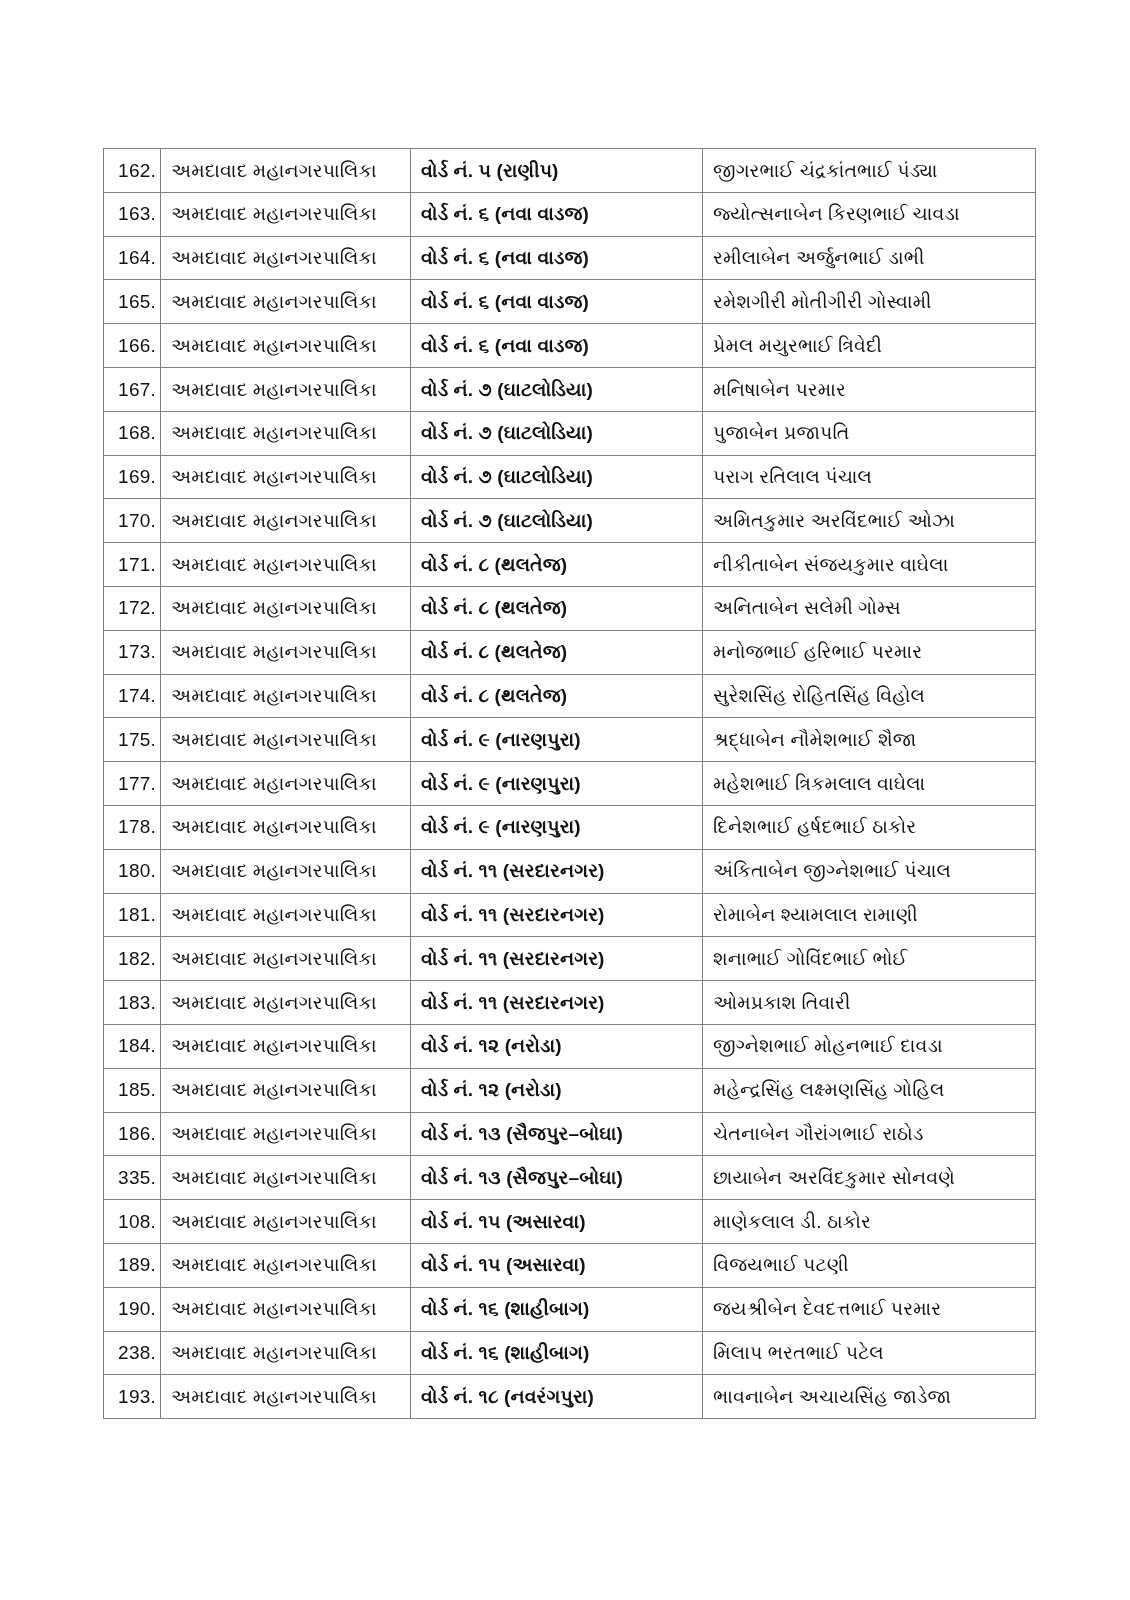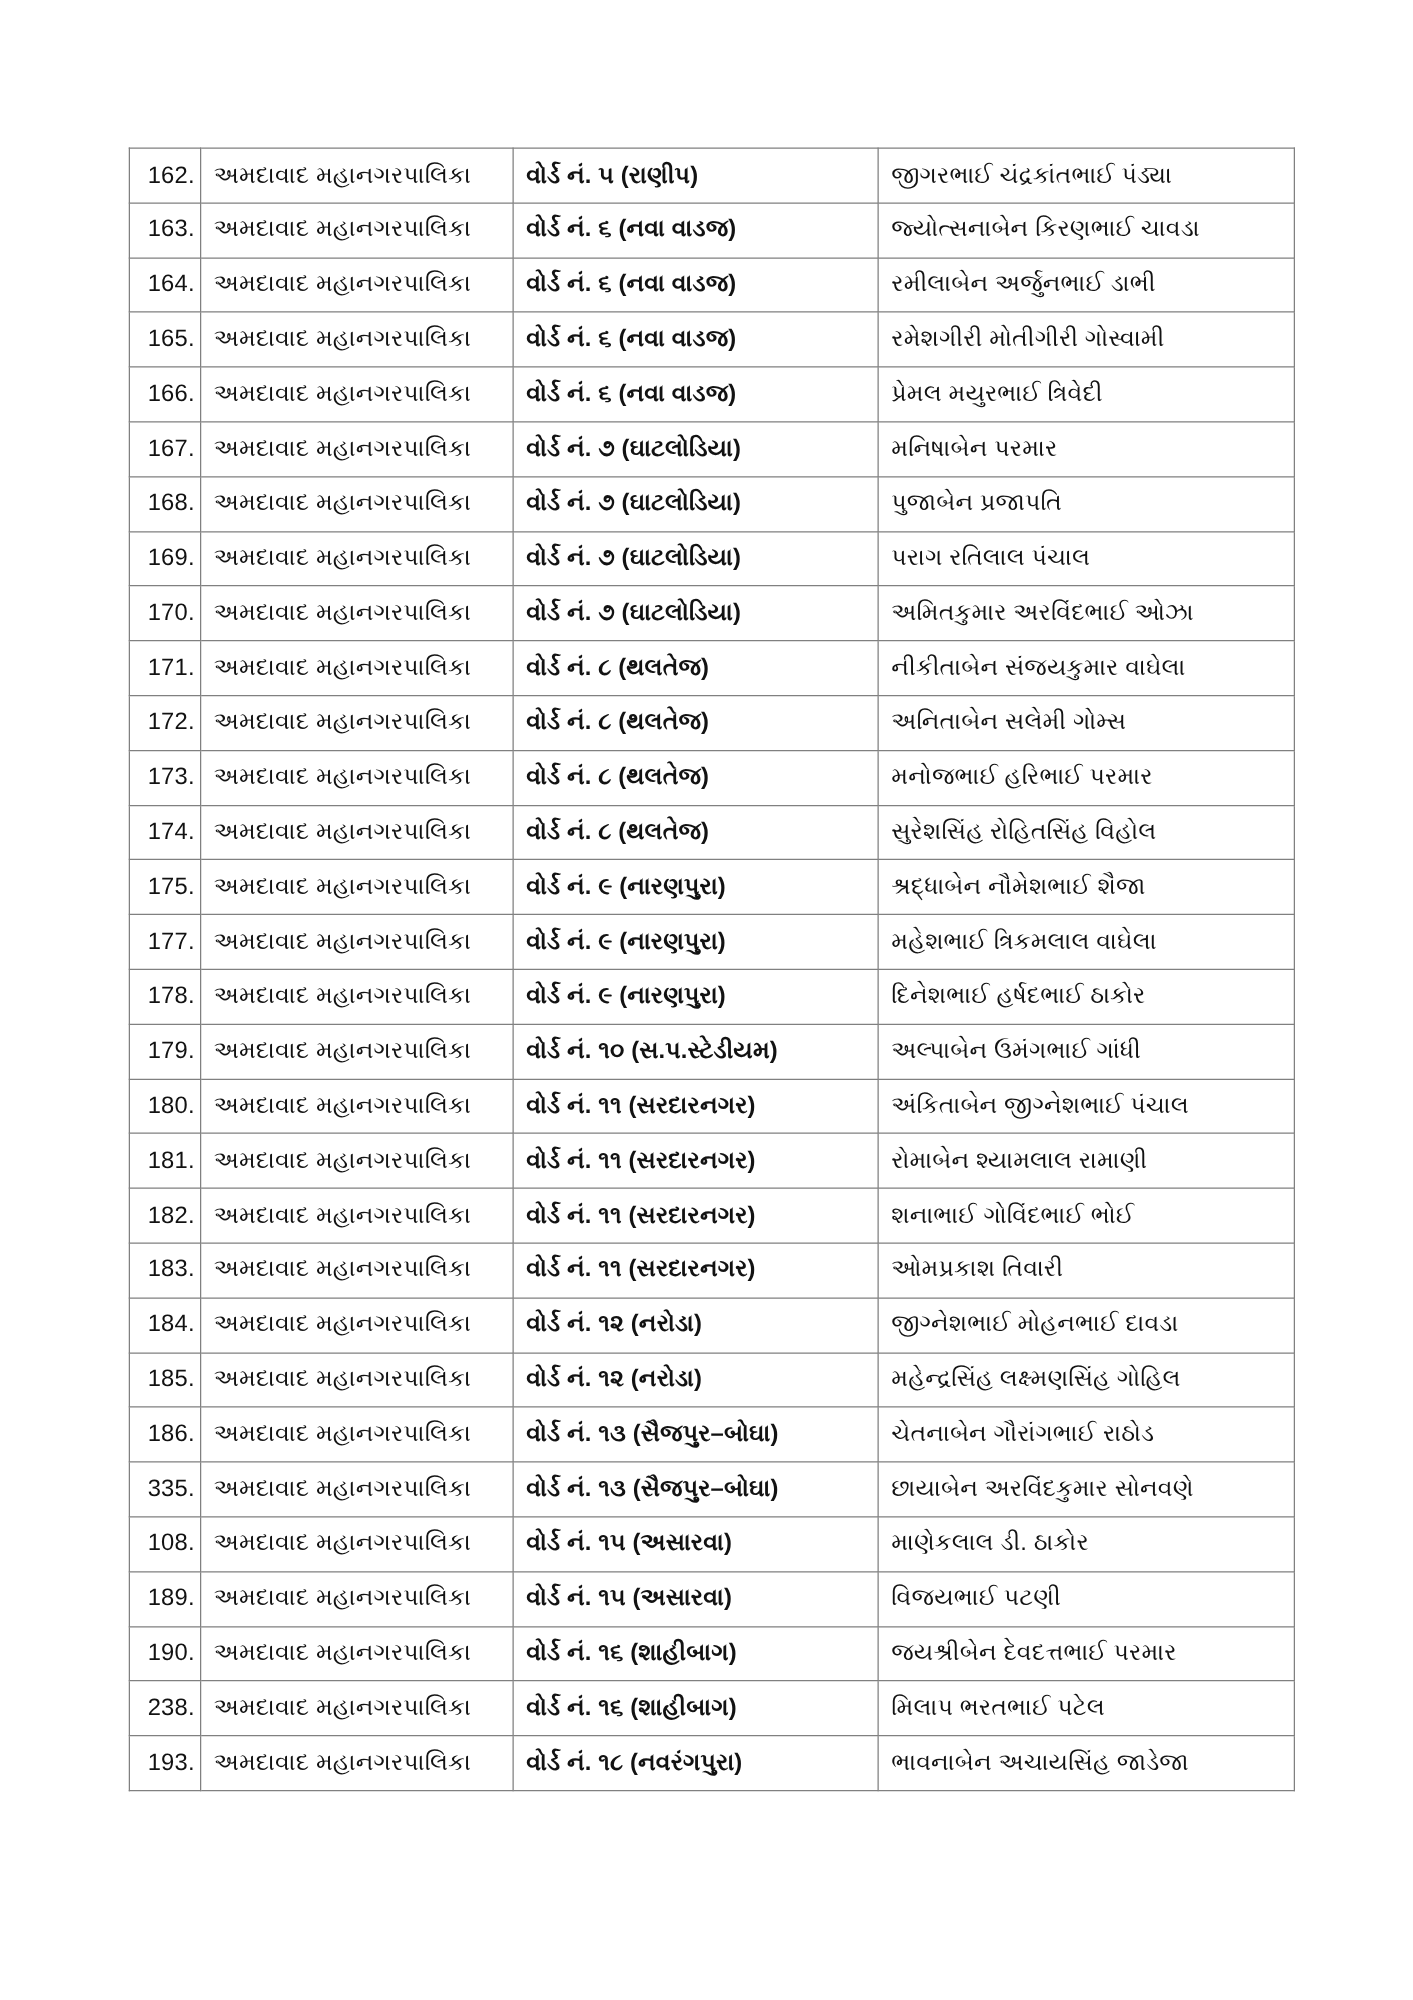--- a/index.html
+++ b/index.html
@@ -18,21 +18,21 @@
     position: relative;
     width: 1130px;
     height: 1600px;
     background: #ffffff;
     overflow: hidden;
   }
 
   #roster-table {
     position: absolute;
     left: 103px;
-    top: 118px;
+    top: 148px;
     width: 932px;
     border-collapse: collapse;
     table-layout: fixed;
   }
 
   #roster-table td {
     border: 1px solid #808080;
     height: 42.8px;
     padding: 0 0 0 10px;
     vertical-align: middle;
@@ -170,26 +170,20 @@
           <td class="ward">વોર્ડ નં. ૯ (નારણપુરા)</td>
           <td class="person">મહેશભાઈ ત્રિકમલાલ વાઘેલા</td>
         </tr>
         <tr>
           <td class="serial">178.</td>
           <td class="body-name">અમદાવાદ મહાનગરપાલિકા</td>
           <td class="ward">વોર્ડ નં. ૯ (નારણપુરા)</td>
           <td class="person">દિનેશભાઈ હર્ષદભાઈ ઠાકોર</td>
         </tr>
         <tr>
-          <td class="serial">179.</td>
-          <td class="body-name">અમદાવાદ મહાનગરપાલિકા</td>
-          <td class="ward">વોર્ડ નં. ૧૦ (સ.પ.સ્ટેડીયમ)</td>
-          <td class="person">અલ્પાબેન ઉમંગભાઈ ગાંધી</td>
-        </tr>
-        <tr>
           <td class="serial">180.</td>
           <td class="body-name">અમદાવાદ મહાનગરપાલિકા</td>
           <td class="ward">વોર્ડ નં. ૧૧ (સરદારનગર)</td>
           <td class="person">અંકિતાબેન જીગ્નેશભાઈ પંચાલ</td>
         </tr>
         <tr>
           <td class="serial">181.</td>
           <td class="body-name">અમદાવાદ મહાનગરપાલિકા</td>
           <td class="ward">વોર્ડ નં. ૧૧ (સરદારનગર)</td>
           <td class="person">રોમાબેન શ્યામલાલ રામાણી</td>

